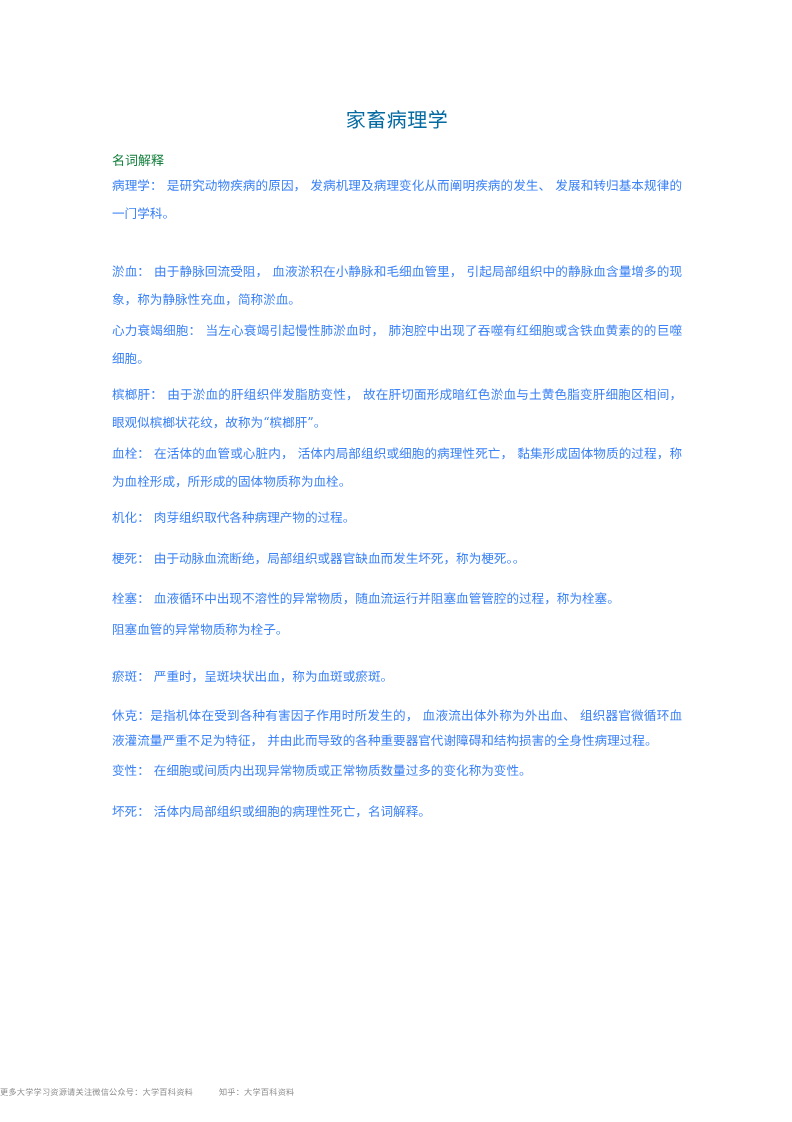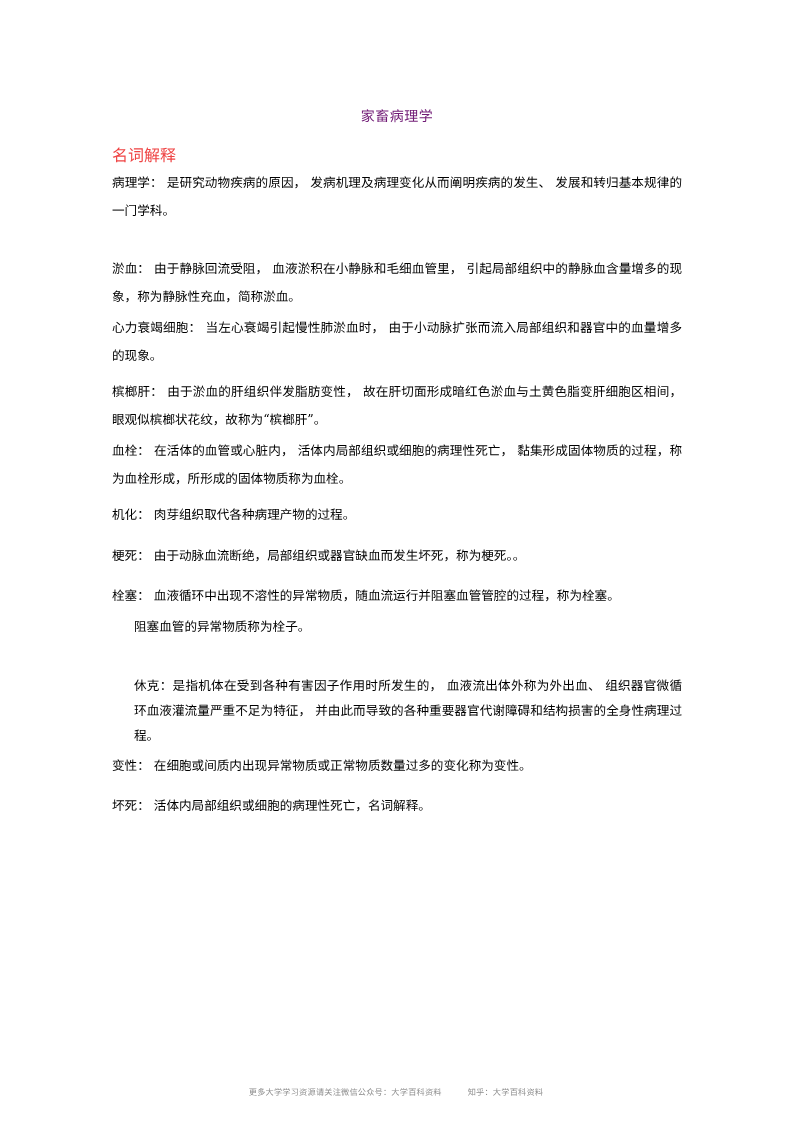--- a/index.html
+++ b/index.html
@@ -25,64 +25,63 @@
     background: #ffffff;
   }
   .content {
     position: absolute;
     left: 112px;
     top: 0;
     width: 570px;
   }
   .doc-title {
     text-align: center;
-    font-size: 14px;
+    font-size: 20px;
     font-weight: normal;
-    color: #701a75;
+    color: #0369a1;
     margin: 0;
     padding-top: 108px;
     letter-spacing: 0.5px;
     line-height: 1.2;
   }
   .section-heading {
-    font-size: 16px;
-    color: #ef4444;
+    font-size: 13px;
+    color: #15803d;
     margin: 0;
     padding-top: 20px;
     padding-bottom: 2px;
     line-height: 1.4;
     font-weight: normal;
   }
   .entries {
     margin: 0;
     padding: 0;
     list-style: none;
   }
   .entry {
     font-size: 12.6px;
     line-height: 27.5px;
-    color: #000000;
+    color: #3b82f6;
     margin: 0;
     text-align: justify;
     text-justify: inter-ideograph;
     word-break: break-all;
   }
   .entry.tight {
     line-height: 25px;
-    margin-left: 22px;
   }
   .gap-sm { height: 4px; }
   .gap-md { height: 9px; }
   .gap-lg { height: 13px; }
   .footer {
     position: absolute;
     left: 0;
     top: 1085px;
     width: 792px;
-    text-align: center;
+    text-align: left;
     font-size: 8.2px;
     color: #8d8d8d;
     line-height: 14px;
     letter-spacing: 0.2px;
   }
   .footer .sep {
     display: inline-block;
     width: 26px;
   }
 </style>
@@ -101,21 +100,21 @@
       <p class="entry">病理学：  是研究动物疾病的原因，   发病机理及病理变化从而阐明疾病的发生、       发展和转归基本规律的一门学科。</p>
       <div class="gap-md"></div>
 
       <div class="gap-lg"></div>
 
       <div class="gap-md"></div>
 
       <p class="entry">淤血：  由于静脉回流受阻，   血液淤积在小静脉和毛细血管里，     引起局部组织中的静脉血含量增多的现象，称为静脉性充血，简称淤血。</p>
       <div class="gap-sm"></div>
 
-      <p class="entry">心力衰竭细胞：   当左心衰竭引起慢性肺淤血时，      由于小动脉扩张而流入局部组织和器官中的血量增多的现象。</p>
+      <p class="entry">心力衰竭细胞：   当左心衰竭引起慢性肺淤血时，      肺泡腔中出现了吞噬有红细胞或含铁血黄素的的巨噬细胞。</p>
       <div class="gap-md"></div>
 
       <p class="entry">槟榔肝：  由于淤血的肝组织伴发脂肪变性，      故在肝切面形成暗红色淤血与土黄色脂变肝细胞区相间，眼观似槟榔状花纹，故称为“槟榔肝”。</p>
       <div class="gap-sm"></div>
 
       <p class="entry">血栓：  在活体的血管或心脏内，    活体内局部组织或细胞的病理性死亡，      黏集形成固体物质的过程，称为血栓形成，所形成的固体物质称为血栓。</p>
       <div class="gap-md"></div>
 
       <p class="entry">机化：  肉芽组织取代各种病理产物的过程。</p>
       <div class="gap-lg"></div>
@@ -126,20 +125,21 @@
       <p class="entry">栓塞：  血液循环中出现不溶性的异常物质，随血流运行并阻塞血管管腔的过程，称为栓塞。</p>
       <div class="gap-sm"></div>
 
       <p class="entry tight">阻塞血管的异常物质称为栓子。</p>
       <div class="gap-sm"></div>
 
       <div class="gap-sm"></div>
 
       <div class="gap-lg"></div>
 
+      <p class="entry">瘀斑：  严重时，呈斑块状出血，称为血斑或瘀斑。</p>
       <div class="gap-lg"></div>
 
       <p class="entry tight">休克：是指机体在受到各种有害因子作用时所发生的，        血液流出体外称为外出血、    组织器官微循环血液灌流量严重不足为特征，     并由此而导致的各种重要器官代谢障碍和结构损害的全身性病理过程。</p>
       <div class="gap-sm"></div>
 
       <p class="entry">变性：  在细胞或间质内出现异常物质或正常物质数量过多的变化称为变性。</p>
       <div class="gap-lg"></div>
 
       <p class="entry">坏死：  活体内局部组织或细胞的病理性死亡，名词解释。</p>
 

